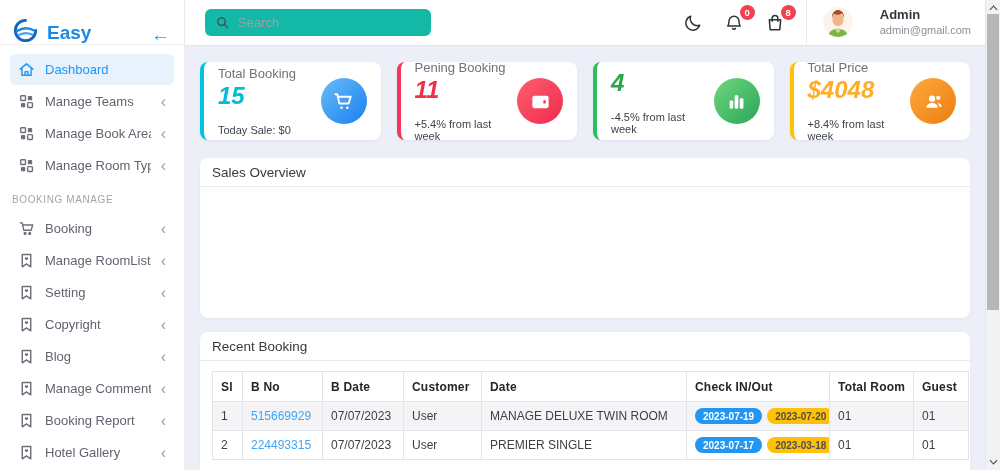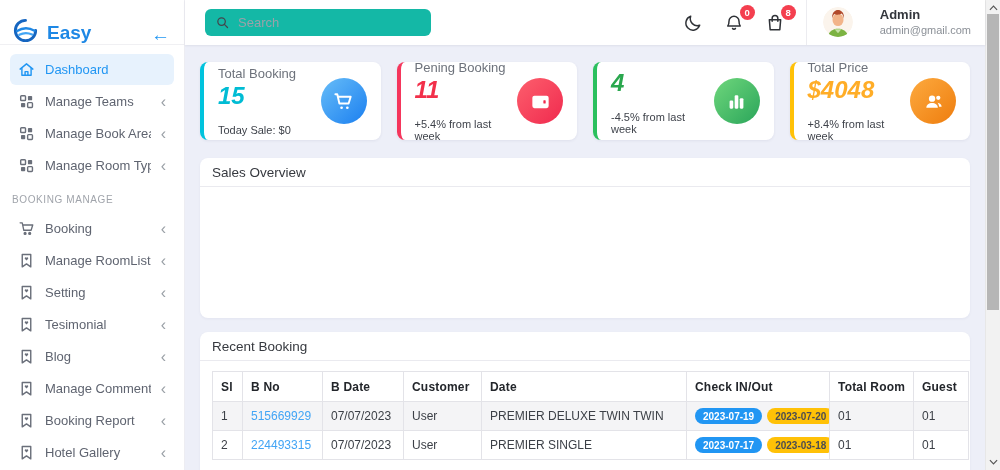--- a/index.html
+++ b/index.html
@@ -186,21 +186,21 @@
         <span class="nav-chevron">‹</span>
       </div>
 
       <div class="nav-item">
         <span class="nav-icon">
           <svg viewBox="0 0 24 24" fill="none" stroke="currentColor" stroke-width="2" stroke-linejoin="round">
               <path d="M6 3.5h12V21l-6-4.2L6 21z"></path>
               <path d="M12 12l-2.1-2c-.9-.9-.3-2.6 1-2.6.6 0 .9.3 1.1.6.2-.3.5-.6 1.1-.6 1.3 0 1.9 1.7 1 2.6z" fill="currentColor" stroke="none"></path>
             </svg>
         </span>
-        <span class="nav-label">Tesimonial</span>
+        <span class="nav-label">Copyright</span>
         <span class="nav-chevron">‹</span>
       </div>
 
       <div class="nav-item">
         <span class="nav-icon">
           <svg viewBox="0 0 24 24" fill="none" stroke="currentColor" stroke-width="2" stroke-linejoin="round">
               <path d="M6 3.5h12V21l-6-4.2L6 21z"></path>
               <path d="M12 12l-2.1-2c-.9-.9-.3-2.6 1-2.6.6 0 .9.3 1.1.6.2-.3.5-.6 1.1-.6 1.3 0 1.9 1.7 1 2.6z" fill="currentColor" stroke="none"></path>
             </svg>
         </span>
@@ -378,21 +378,21 @@
                 <th class="col-total">Total Room</th>
                 <th class="col-guest">Guest</th>
               </tr>
             </thead>
             <tbody>
               <tr class="striped">
                 <td>1</td>
                 <td><span class="link">515669929</span></td>
                 <td>07/07/2023</td>
                 <td>User</td>
-                <td>PREMIER DELUXE TWIN TWIN</td>
+                <td>MANAGE DELUXE TWIN ROOM</td>
                 <td>
                   <span class="pill" style="background-color: rgb(33, 150, 243);">2023-07-19</span><span class="pill pill-out" style="background-color: rgb(255, 193, 7);">2023-07-20</span>
                 </td>
                 <td>01</td>
                 <td>01</td>
               </tr>
               <tr>
                 <td>2</td>
                 <td><span class="link">224493315</span></td>
                 <td>07/07/2023</td>

